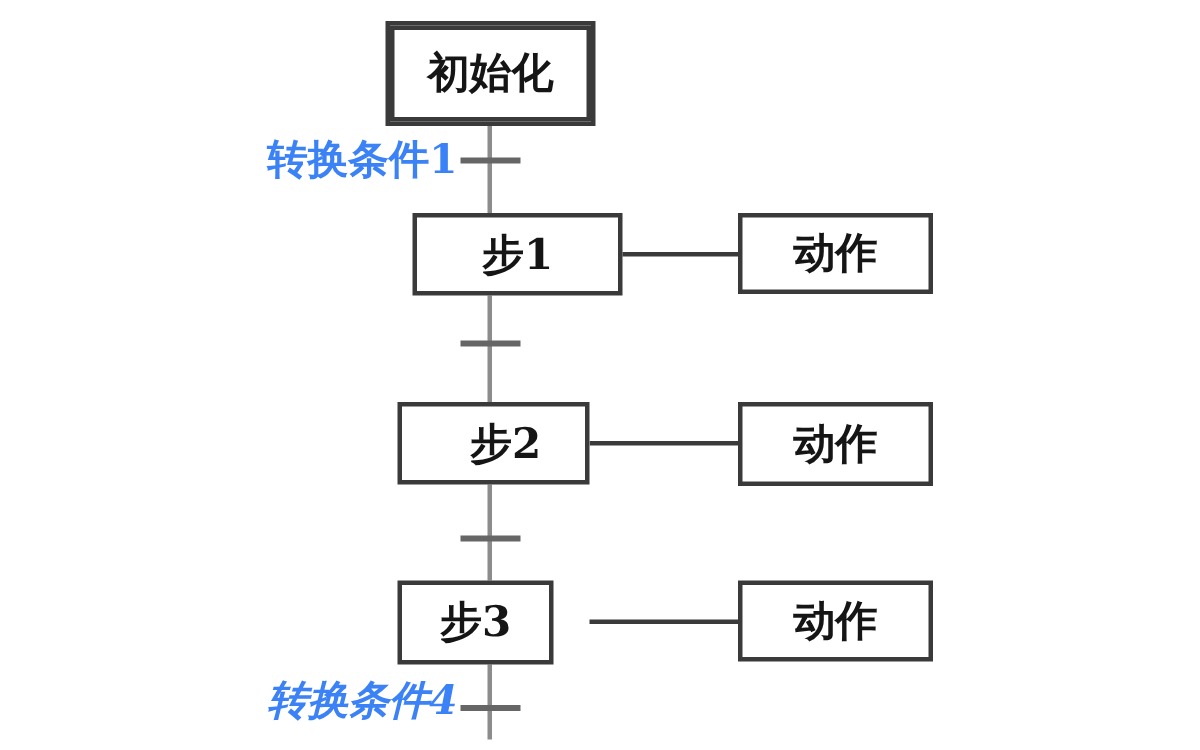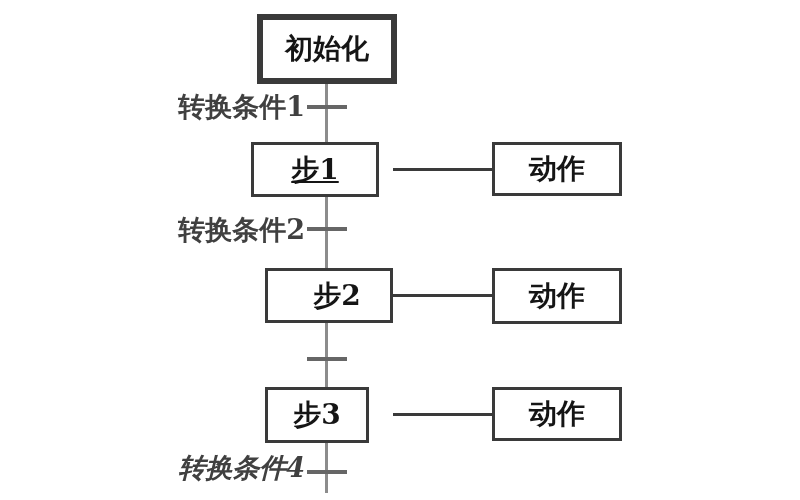--- a/index.html
+++ b/index.html
@@ -32,21 +32,21 @@
   }
   
   .tlabel {
     position: absolute;
     left: 120px;
     width: 185px;
     text-align: right;
     font-size: 27px;
     font-weight: 700;
     line-height: 30px;
-    color: #404040;
+    color: #3b82f6;
     white-space: nowrap;
     z-index: 2;
   }
   
   .box {
     position: absolute;
     box-sizing: border-box;
     background: #ffffff;
     border: 3px solid #3a3a3a;
     display: flex;
@@ -98,30 +98,29 @@
 
   <div class="init-outer" style="left:257px; top:14px; width:140px; height:70px;">
     <div class="init-inner">
       <span>初始化</span>
     </div>
   </div>
 
   <div class="crossbar" style="left:307px; top:105px;"></div>
   <div class="tlabel" style="top:92px;">转换条件1</div>
 
-  <div class="box" style="left:251px; top:142px; width:128px; height:55px;text-decoration:underline;">
+  <div class="box" style="left:275px; top:142px; width:140px; height:55px;">
     <span>步1</span>
   </div>
   <div class="connector" style="top:168px;"></div>
   <div class="box" style="left:492px; top:142px; width:130px; height:54px;">
     <span>动作</span>
   </div>
 
   <div class="crossbar" style="left:307px; top:227px;"></div>
-  <div class="tlabel" style="top:215px;">转换条件2</div>
 
   <div class="box" style="left:265px; top:268px; width:128px; height:55px;padding-left:16px;">
     <span>步2</span>
   </div>
   <div class="connector" style="top:294px;"></div>
   <div class="box" style="left:492px; top:268px; width:130px; height:56px;">
     <span>动作</span>
   </div>
 
   <div class="crossbar" style="left:307px; top:357px;"></div>

